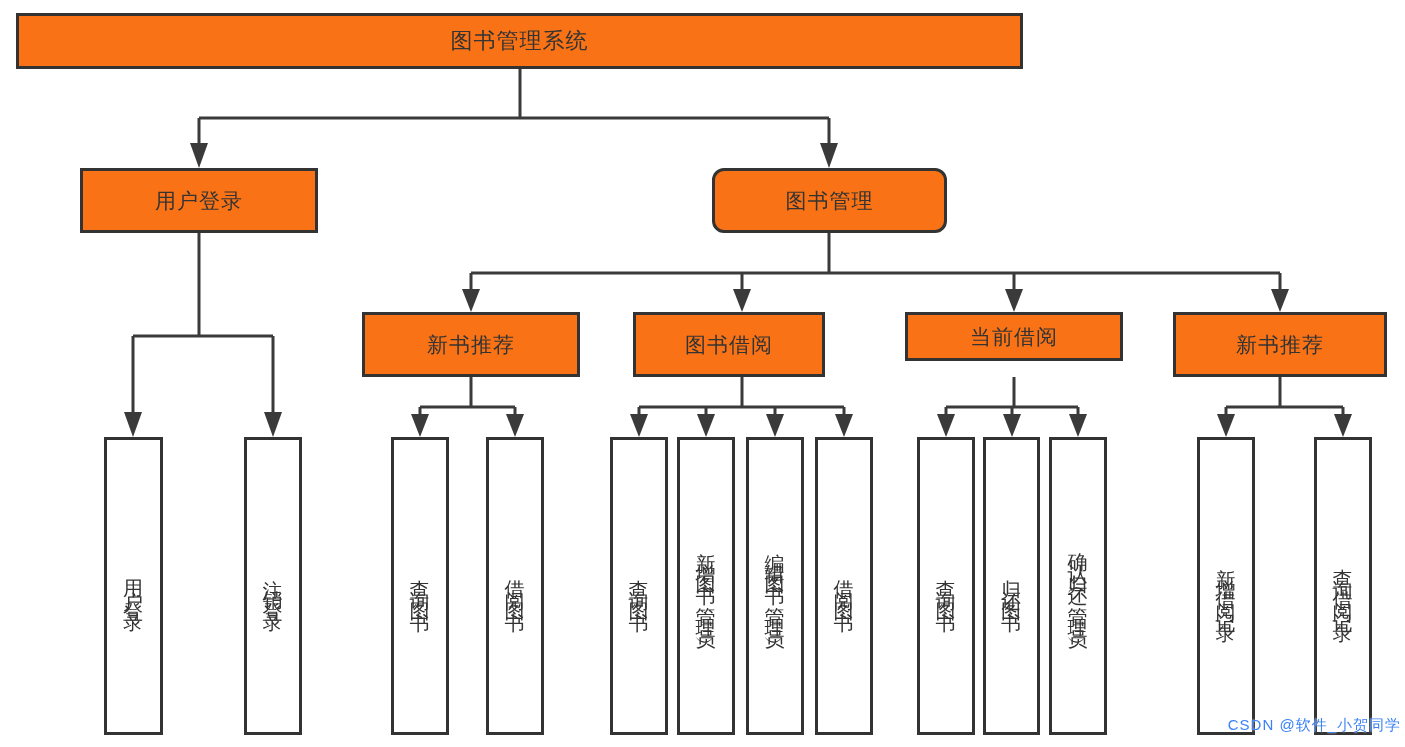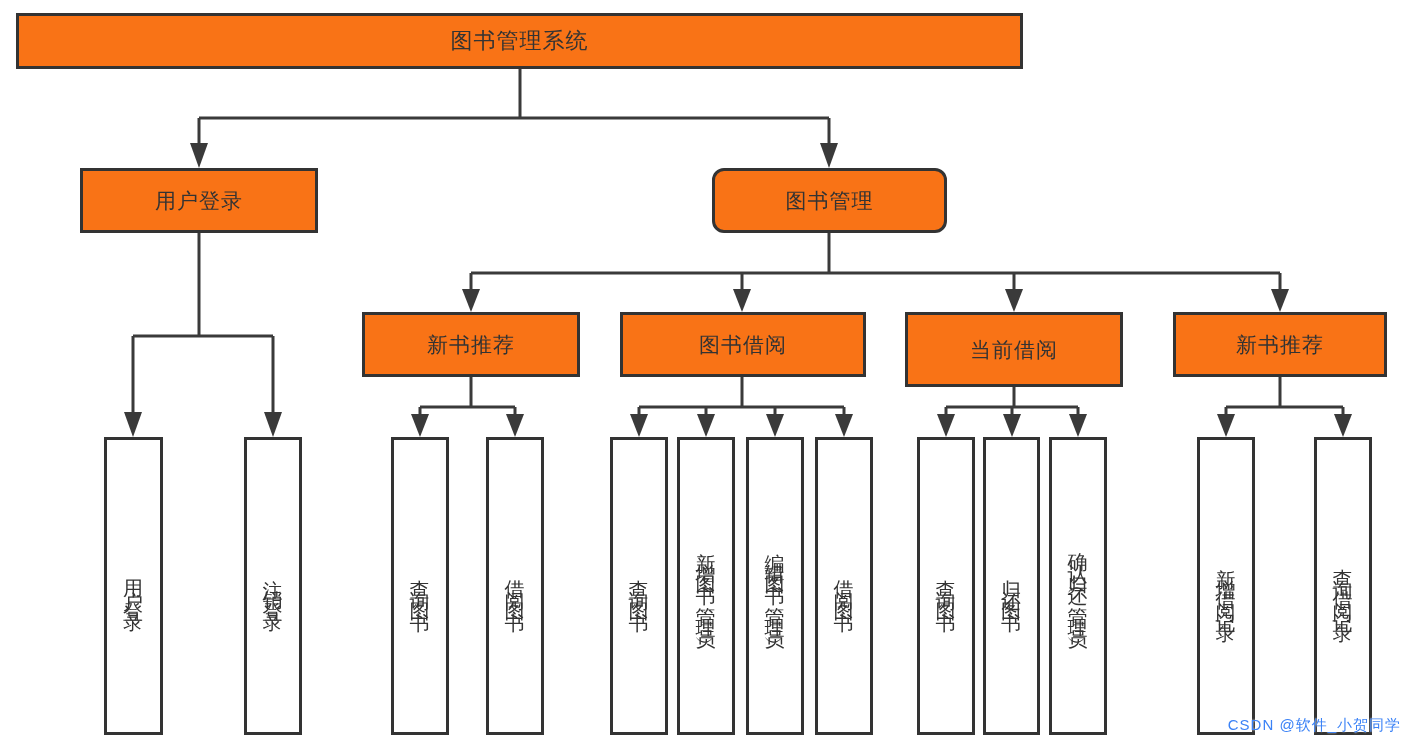--- a/index.html
+++ b/index.html
@@ -105,22 +105,22 @@
       <polygon points="1334,414 1352,414 1343,437"></polygon>
     </g>
   </svg>
 
   <div class="node root" style="left:16px; top:13px; width:1007px; height:56px;">图书管理系统</div>
 
   <div class="node" style="left:80px; top:168px; width:238px; height:65px;">用户登录</div>
   <div class="node" style="left:712px; top:168px; width:235px; height:65px;border-radius:12px;">图书管理</div>
 
   <div class="node" style="left:362px; top:312px; width:218px; height:65px;">新书推荐</div>
-  <div class="node" style="left:620px; top:312px; width:246px; height:65px;">图书借阅</div>
-  <div class="node" style="left:905px; top:312px; width:218px; height:75px;">当前借阅</div>
+  <div class="node" style="left:633px; top:312px; width:192px; height:65px;">图书借阅</div>
+  <div class="node" style="left:905px; top:312px; width:218px; height:49px;">当前借阅</div>
   <div class="node" style="left:1173px; top:312px; width:214px; height:65px;">新书推荐</div>
 
   <div class="vnode" style="left:104px; width:59px;">
     <span>用户登录</span>
   </div>
   <div class="vnode" style="left:244px;">
     <span>注销登录</span>
   </div>
 
   <div class="vnode" style="left:391px;">

